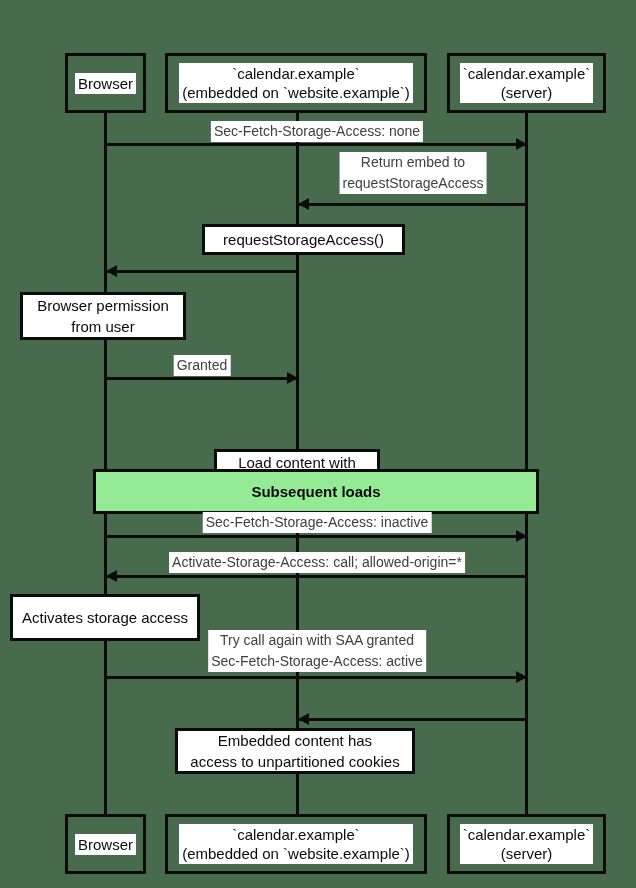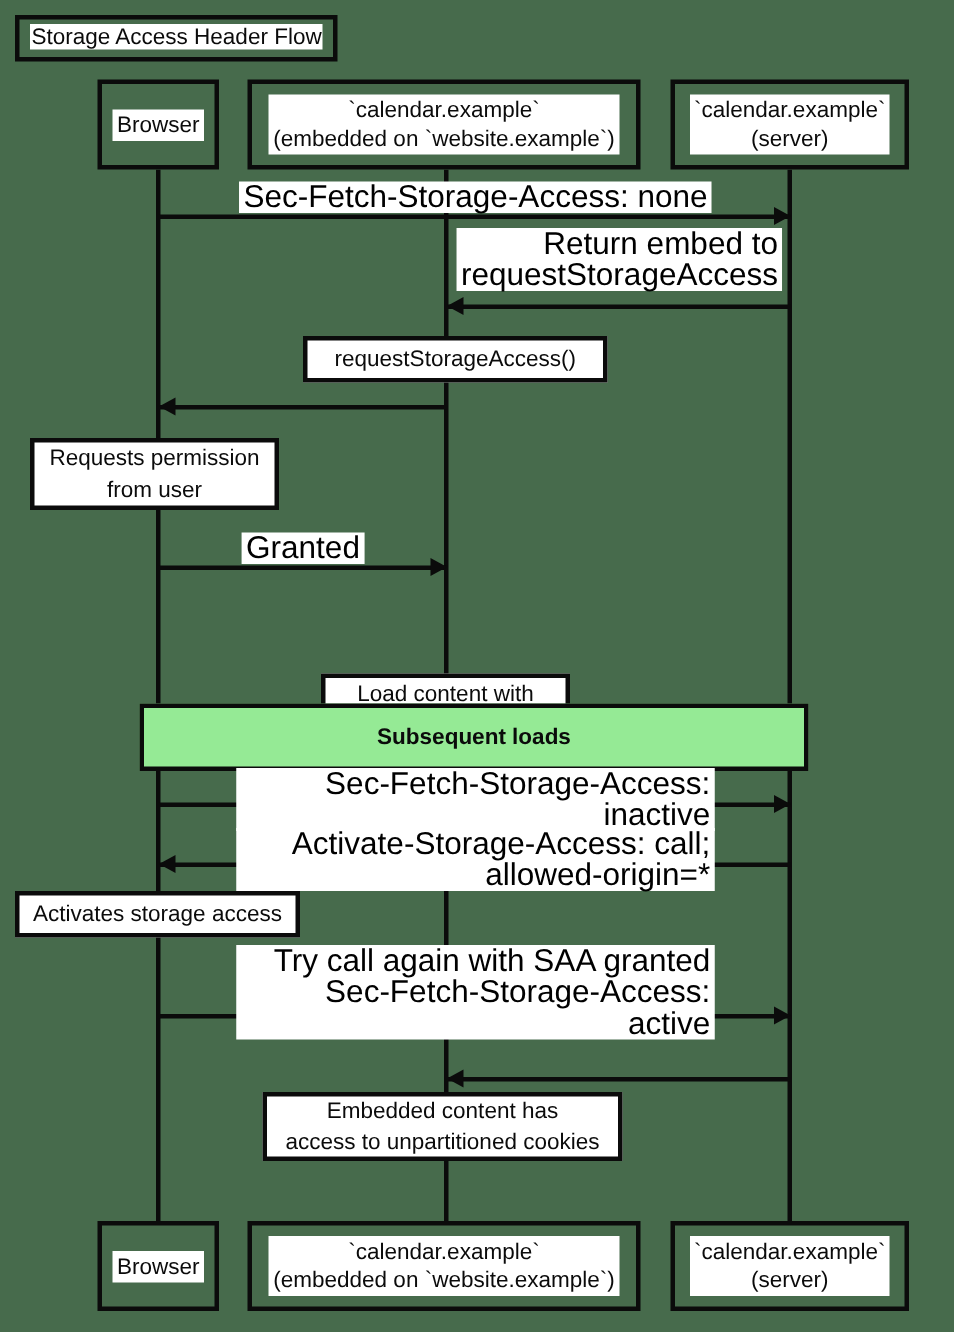--- a/index.html
+++ b/index.html
@@ -84,24 +84,24 @@
     border-left: 11px solid #0b0b0b;
   }
   .arrow-head.left {
     border-right: 11px solid #0b0b0b;
   }
 
   
   .msg-label {
     position: absolute;
     background: #ffffff;
-    color: #000000;
-    font-size: 21px;
+    color: #404040;
+    font-size: 14px;
     line-height: 21px;
-    text-align: right;
+    text-align: center;
     padding: 0 3px;
     white-space: pre-line;
     transform: translateX(-50%);
   }
 
   
   .note-box {
     position: absolute;
     border: 3px solid #0b0b0b;
     background: #ffffff;
@@ -129,23 +129,20 @@
     line-height: 20px;
     color: #0b0b0b;
     font-weight: bold;
   }
 </style>
 </head>
 <body>
 
 <div id="diagram">
 
-  <div class="diagram-title">
-    <span>Storage Access Header Flow</span>
-  </div>
 
   <div class="lifeline" style="left:104px; top:113px; height:702px;"></div>
   <div class="lifeline" style="left:296px; top:113px; height:702px;"></div>
   <div class="lifeline" style="left:525px; top:113px; height:702px;"></div>
 
   <div class="actor-box" style="left:65px; top:53px; width:81px; height:60px;">
     <div class="actor-label">Browser</div>
   </div>
   <div class="actor-box" style="left:165px; top:53px; width:262px; height:60px;">
     <div class="actor-label">`calendar.example`
@@ -166,21 +163,21 @@
 requestStorageAccess</div>
 
   <div class="note-box" style="left:202px; top:224px; width:203px; height:31px;">
     <span>requestStorageAccess()</span>
   </div>
 
   <div class="msg-line" style="left:106px; top:270px; width:192px;"></div>
   <div class="arrow-head left" style="left:106px; top:265px;"></div>
 
   <div class="note-box" style="left:20px; top:292px; width:166px; height:48px;">
-    <span>Requests permission
+    <span>Browser permission
 from user</span>
   </div>
 
   <div class="msg-line" style="left:106px; top:377px; width:192px;"></div>
   <div class="arrow-head right" style="left:287px; top:372px;"></div>
   <div class="msg-label" style="left:202px; top:355px;">Granted</div>
 
   <div class="note-box" style="left:214px; top:401px; width:166px; height:48px;margin-top:48px;">
     <span>Load content with
 unpartitioned cookies</span>
@@ -191,21 +188,21 @@
   </div>
 
   <div class="msg-line" style="left:106px; top:535px; width:421px;"></div>
   <div class="arrow-head right" style="left:516px; top:530px;"></div>
   <div class="msg-label" style="left:317px; top:512px;">Sec-Fetch-Storage-Access: inactive</div>
 
   <div class="msg-line" style="left:106px; top:575px; width:421px;"></div>
   <div class="arrow-head left" style="left:106px; top:570px;"></div>
   <div class="msg-label" style="left:317px; top:552px;">Activate-Storage-Access: call; allowed-origin=*</div>
 
-  <div class="note-box" style="left:10px; top:594px; width:190px; height:31px;">
+  <div class="note-box" style="left:10px; top:594px; width:190px; height:47px;">
     <span>Activates storage access</span>
   </div>
 
   <div class="msg-line" style="left:106px; top:676px; width:421px;"></div>
   <div class="arrow-head right" style="left:516px; top:671px;"></div>
   <div class="msg-label" style="left:317px; top:630px;">Try call again with SAA granted
 Sec-Fetch-Storage-Access: active</div>
 
   <div class="msg-line" style="left:298px; top:718px; width:229px;"></div>
   <div class="arrow-head left" style="left:298px; top:713px;"></div>

